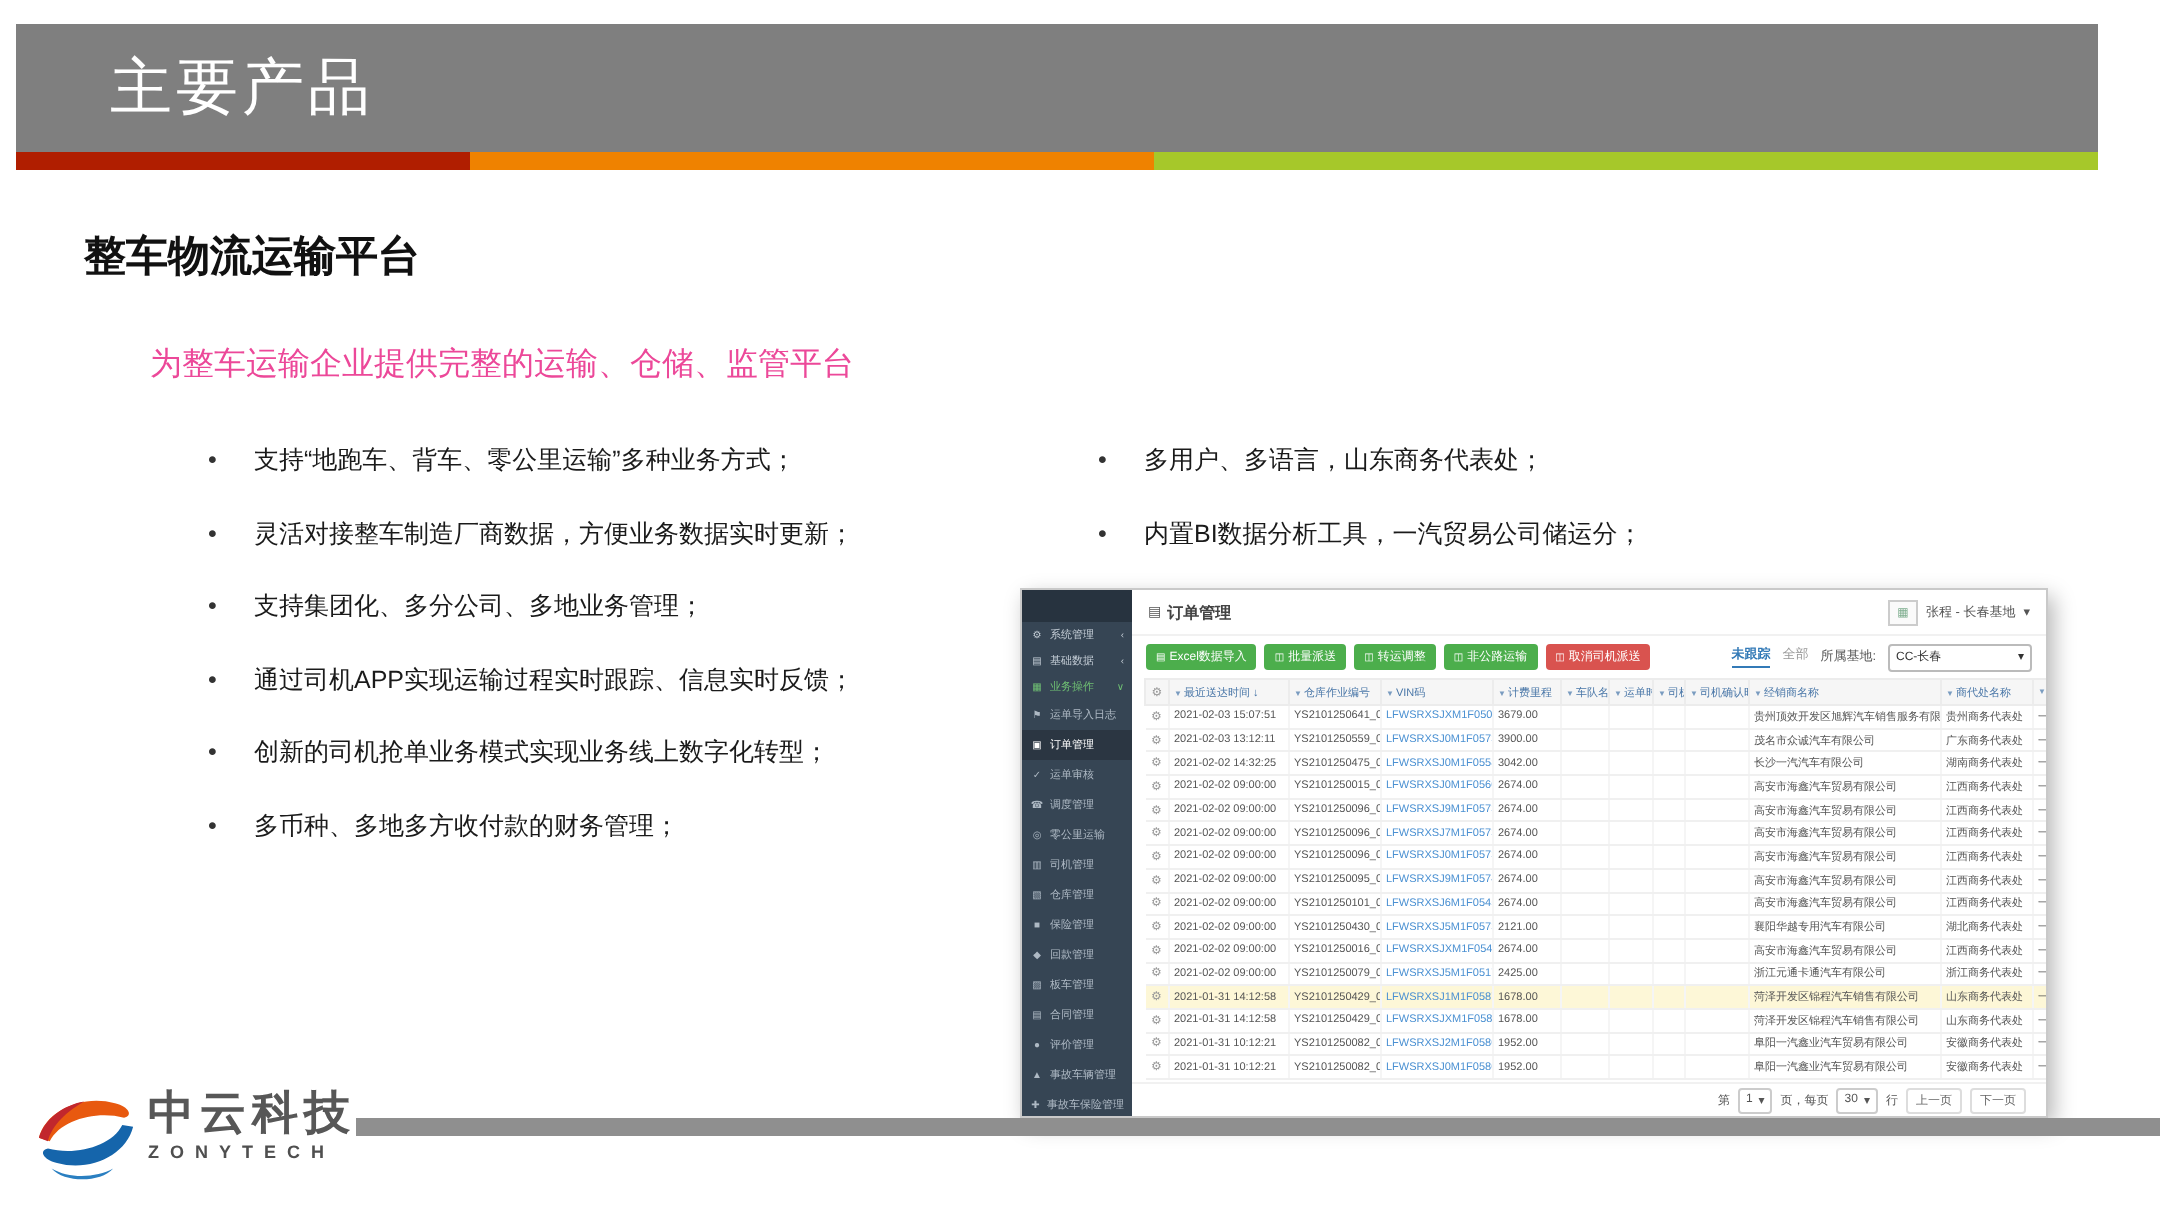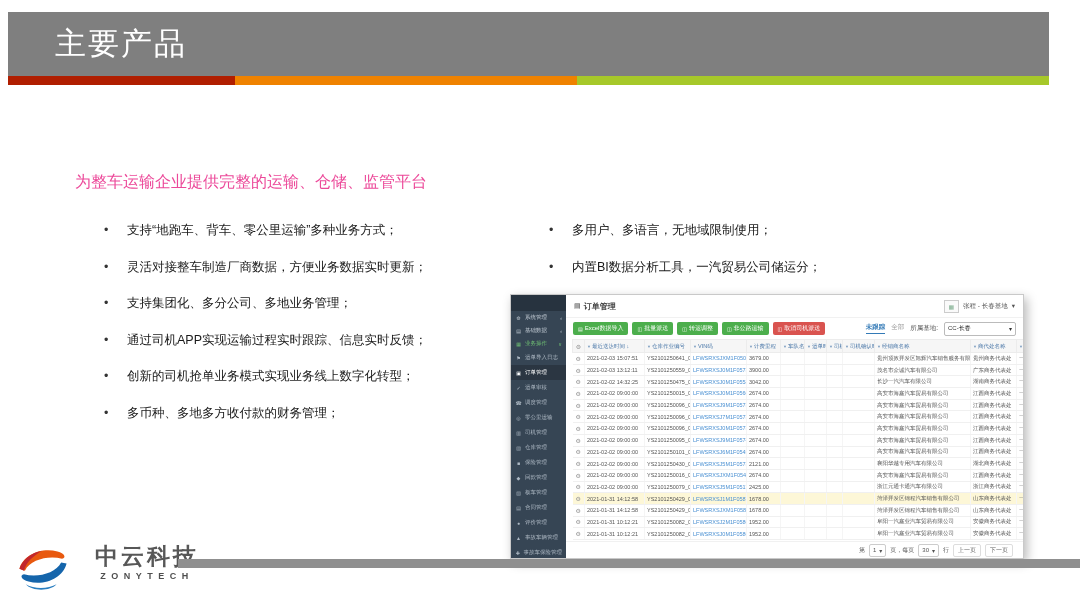--- a/index.html
+++ b/index.html
@@ -69,39 +69,40 @@
 
   .app-foot{height:16px;display:flex;align-items:center;justify-content:flex-end;gap:4px;
             padding:0 10px;font-size:6px;color:#555;border-top:1px solid #f1f1f1;}
   .pg-select{border:1px solid #ccc;border-radius:2px;height:11px;display:flex;align-items:center;
              gap:3px;padding:0 3px;background:#fff;}
   .pg-btn{border:1px solid #ddd;border-radius:2px;height:11px;display:flex;align-items:center;
           padding:0 4px;background:#fff;color:#666;cursor:pointer;}
 
   
   .logo{position:absolute;left:14px;top:544px;display:flex;}
-  .logo-text{margin-left:23px;text-align:center;}
+  .logo-text{margin-left:2px;}
   .logo-cn{font-size:23px;font-weight:bold;color:#575757;letter-spacing:3px;line-height:24px;}
   .logo-en{font-size:9px;letter-spacing:5.5px;color:#4f4f4f;margin-top:3px;font-weight:bold;}
   .divider{position:absolute;left:178px;top:559px;width:902px;height:9px;background:#8f8f8f;}
 </style>
 </head>
 <body>
 
 <div class="slide">
 
   <div class="hdr">
     <div class="hdr-title">主要产品</div>
   </div>
   <div class="accent">
     <span class="a-red"></span>
     <span class="a-orange"></span>
     <span class="a-green"></span>
   </div>
 
+  <h2 class="section-title">整车物流运输平台</h2>
   <div class="subtitle">为整车运输企业提供完整的运输、仓储、监管平台</div>
 
   <ul class="bullets bl" id="left-bullets">
       <li class="bullet">
         <span class="dot">•</span>
         <span class="btxt">支持“地跑车、背车、零公里运输”多种业务方式；</span>
       </li>
       <li class="bullet">
         <span class="dot">•</span>
         <span class="btxt">灵活对接整车制造厂商数据，方便业务数据实时更新；</span>
@@ -119,21 +120,21 @@
         <span class="btxt">创新的司机抢单业务模式实现业务线上数字化转型；</span>
       </li>
       <li class="bullet">
         <span class="dot">•</span>
         <span class="btxt">多币种、多地多方收付款的财务管理；</span>
       </li>
     </ul>
   <ul class="bullets br" id="right-bullets">
       <li class="bullet">
         <span class="dot">•</span>
-        <span class="btxt">多用户、多语言，无地域限制使用；</span>
+        <span class="btxt">多用户、多语言，山东商务代表处；</span>
       </li>
       <li class="bullet">
         <span class="dot">•</span>
         <span class="btxt">内置BI数据分析工具，一汽贸易公司储运分；</span>
       </li>
     </ul>
 
   <div class="app">
     <div class="app-side">
       <div class="side-brand"></div>

